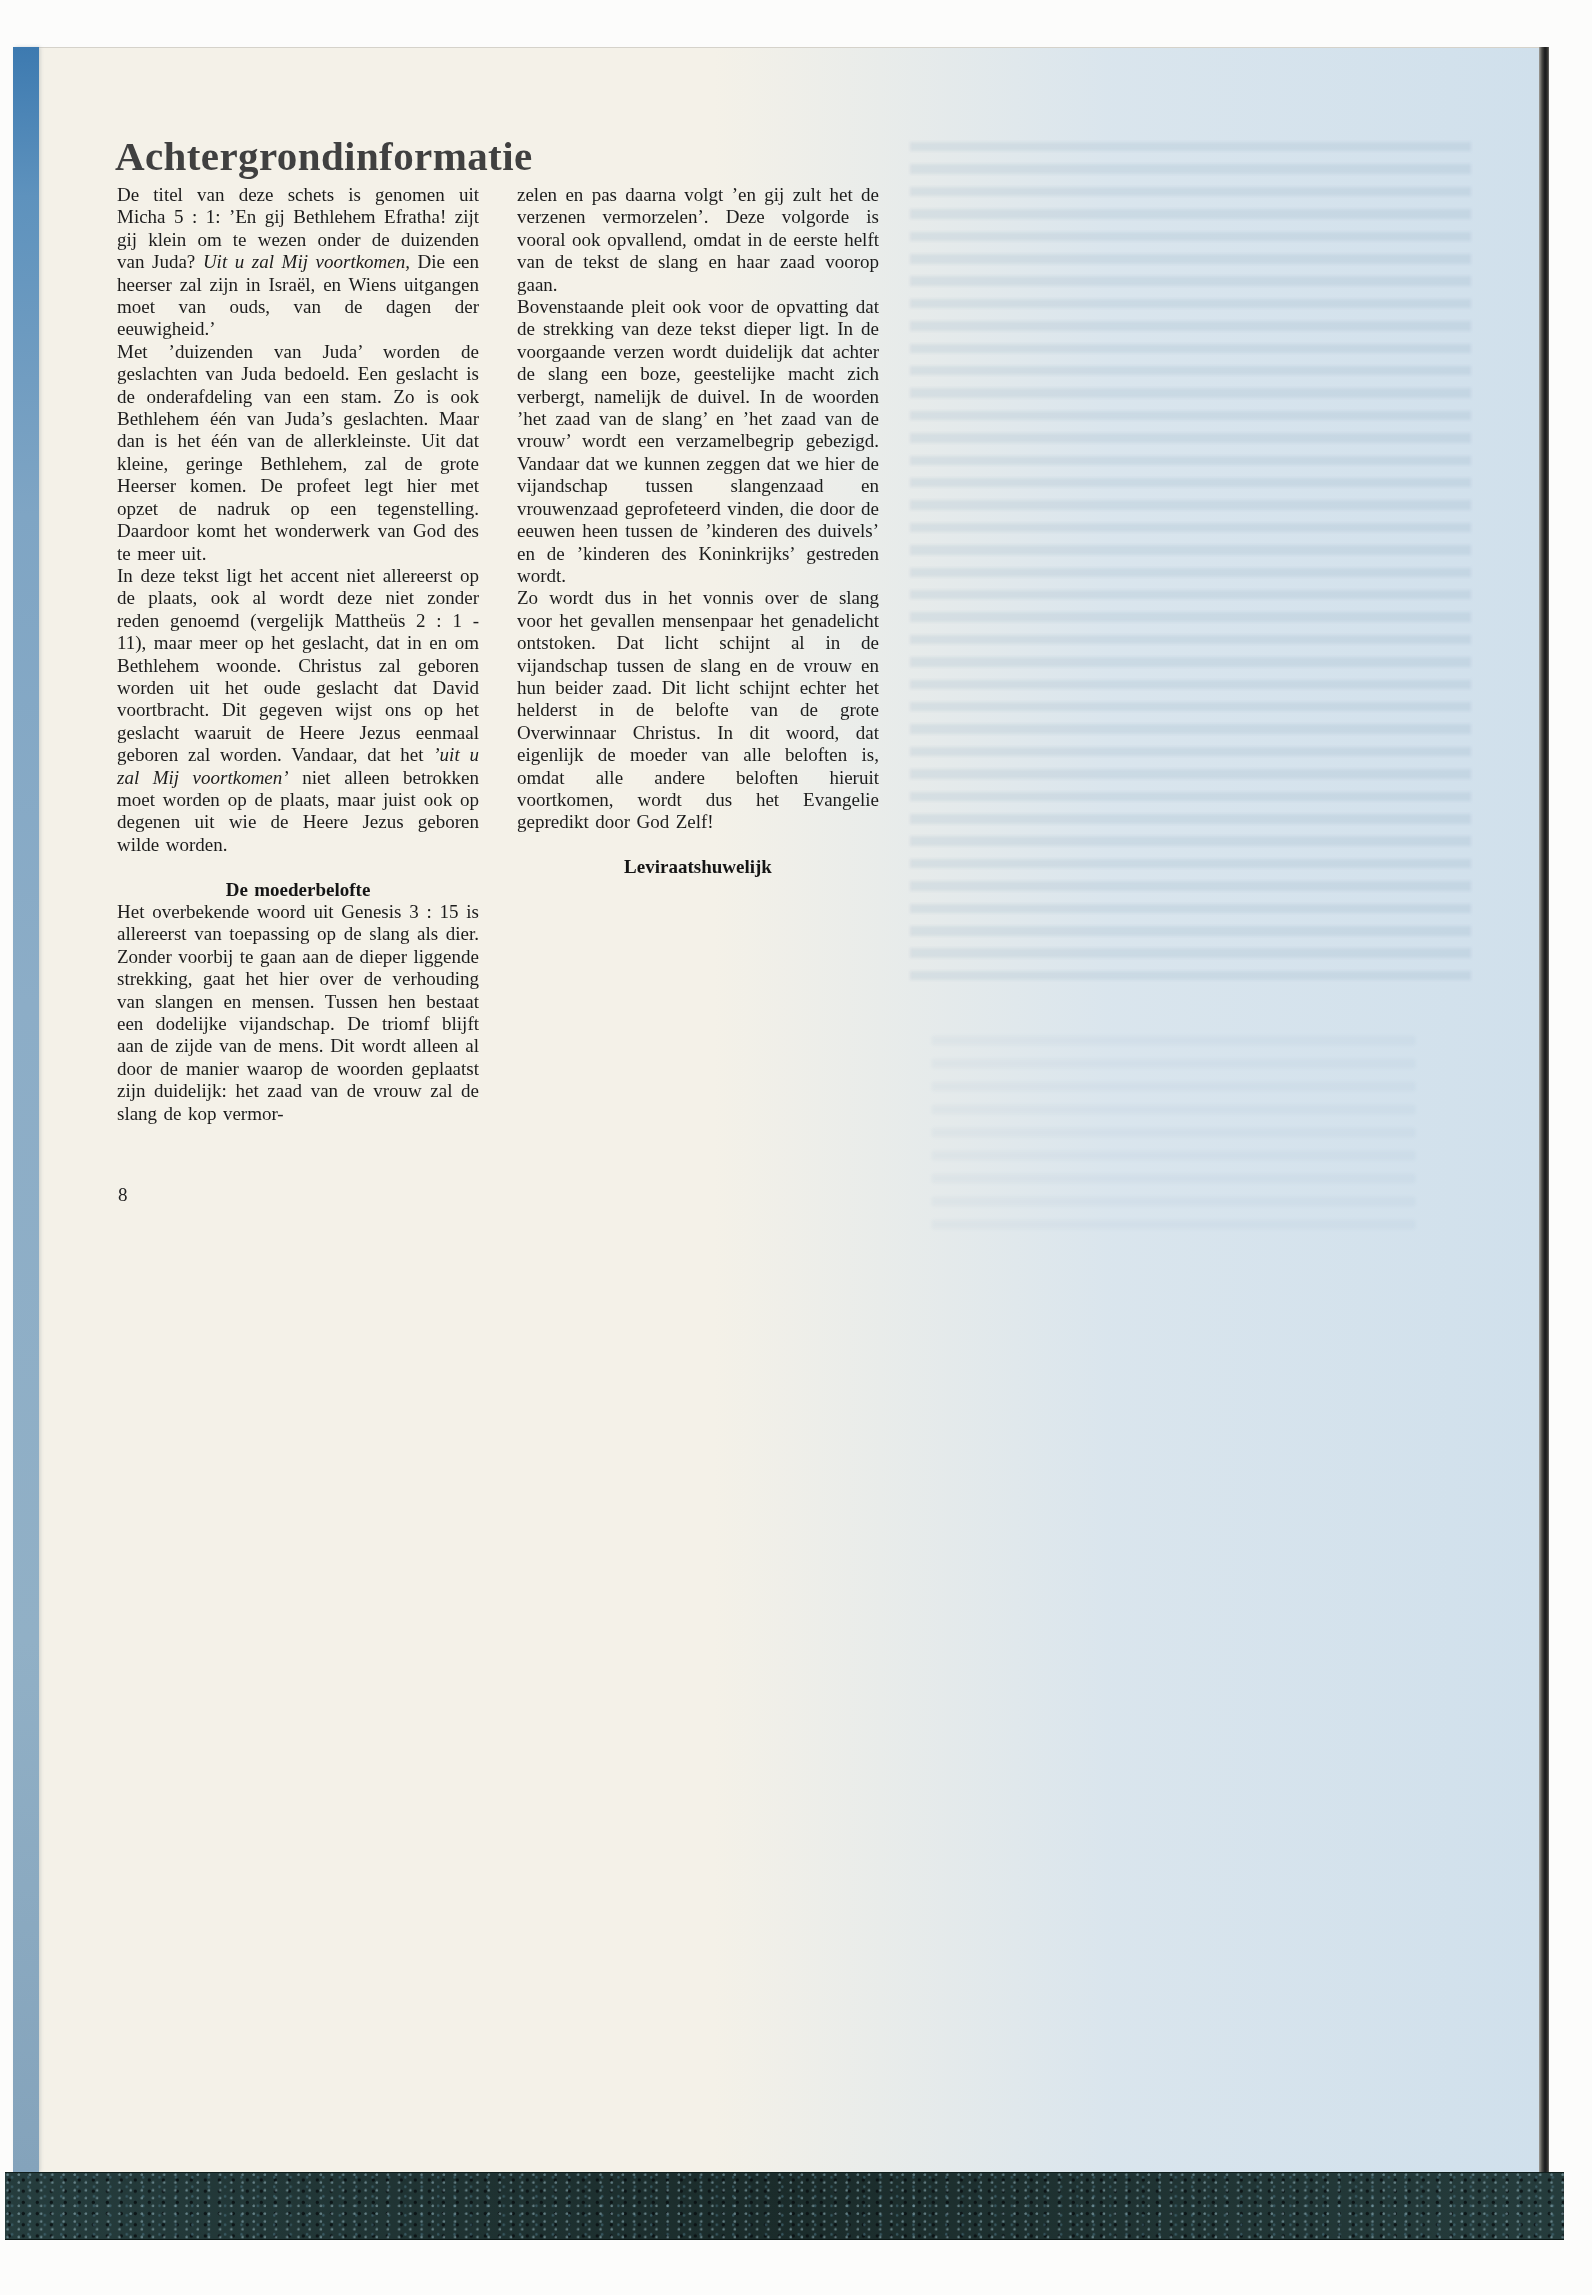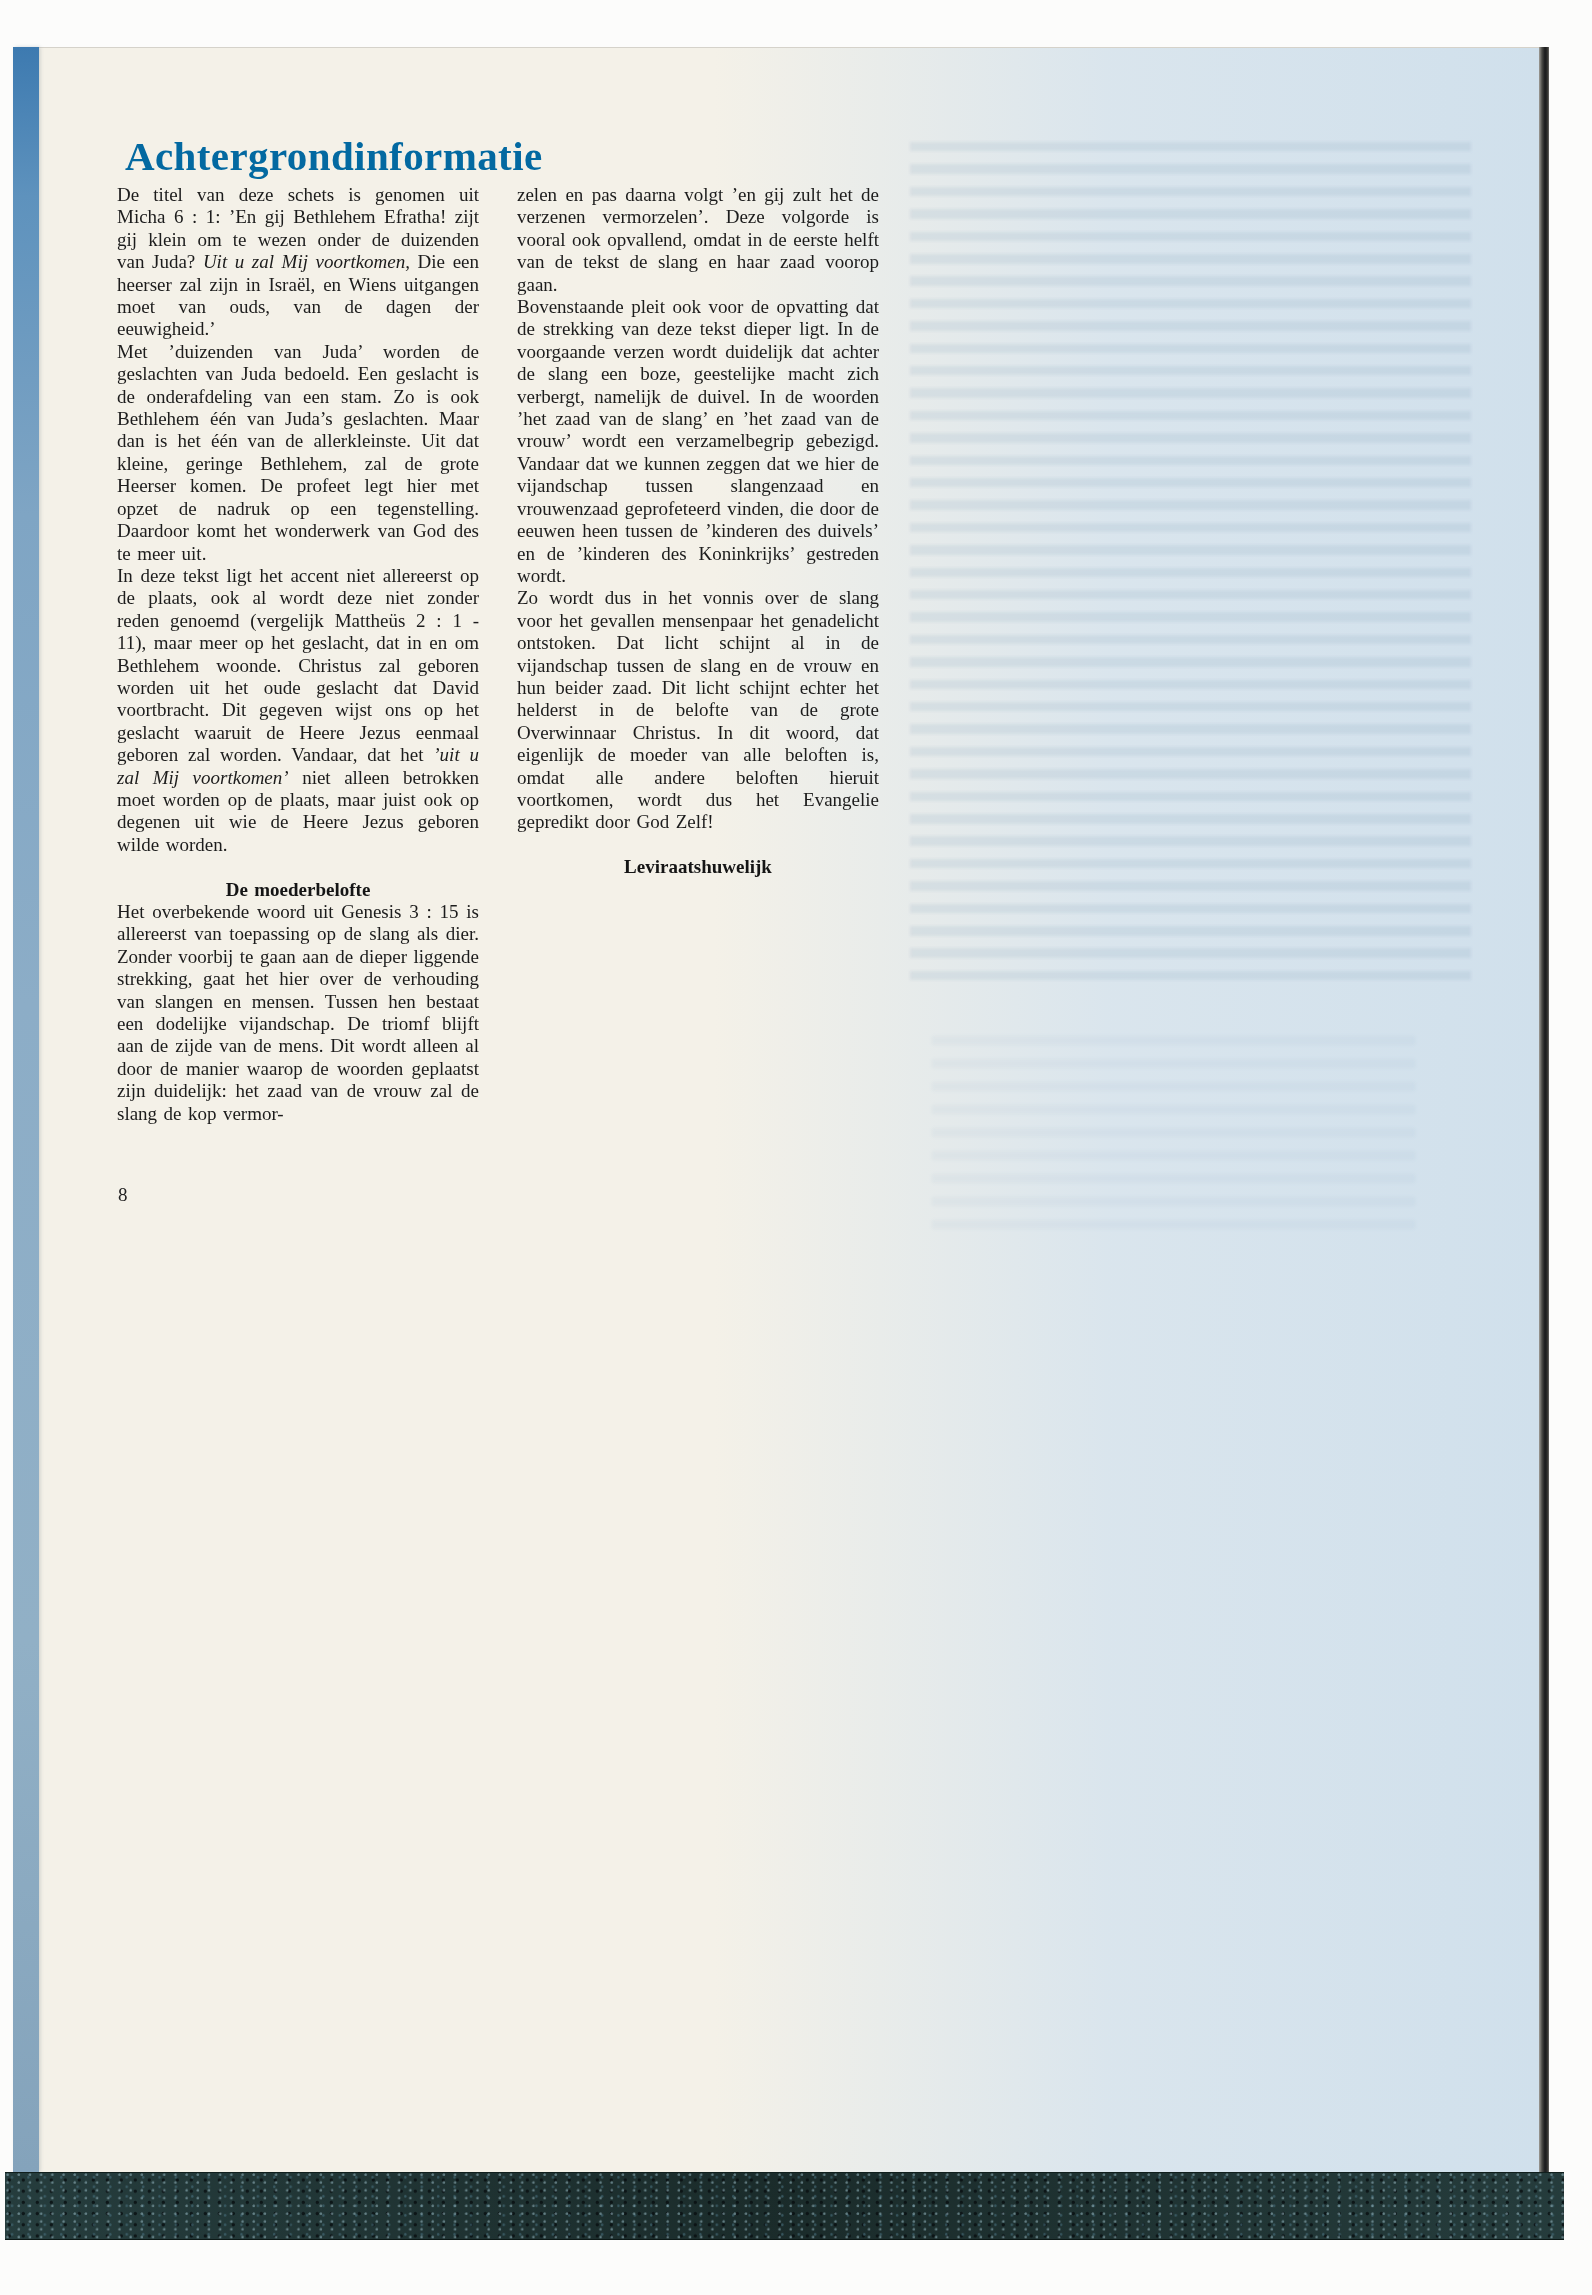--- a/index.html
+++ b/index.html
@@ -99,27 +99,27 @@
       radial-gradient(circle at 2.6px 1.7px, rgba(152,186,196,0.55) 0.9px, transparent 1.7px),
       radial-gradient(circle at 7px 4.3px, rgba(72,112,126,0.60) 0.9px, transparent 1.7px),
       radial-gradient(circle at 4.3px 7px, rgba(8,14,16,0.80) 1.2px, transparent 2.1px),
       linear-gradient(90deg, rgba(40,66,70,0.5), rgba(14,26,28,0.4) 50%, rgba(40,66,70,0.45));
     background-size: 11.2px 7.8px, 16.4px 9.5px, 14px 11.2px, 100% 100%;
   }
 
   
   .title {
     position: absolute;
-    left: 125px;
+    left: 115px;
     top: 107px;
     font-size: 41px;
     line-height: 45px;
     font-weight: 700;
     letter-spacing: 0.4px;
-    color: #0369a1;
+    color: #404040;
   }
 
   .col {
     position: absolute;
     top: 184px;
     width: 362px;
     font-size: 19px;
     line-height: 22.4px;
     text-align: justify;
     color: #1c1c1c;
@@ -155,21 +155,21 @@
   <div class="page"></div>
   <div class="stripe"></div>
   <div class="ghost"></div>
   <div class="ghost2"></div>
   <div class="edge"></div>
   <div class="cloth"></div>
 
   <h1 class="title">Achtergrondinformatie</h1>
 
   <div class="col col-left">
-    <p><span>De titel van deze schets is genomen uit Micha 6 : 1: ’En gij Bethlehem Efratha! zijt gij klein om te wezen onder de duizenden van Juda? </span><span class="it">Uit u zal Mij voortkomen,</span><span> Die een heerser zal zijn in Israël, en Wiens uitgangen moet van ouds, van de dagen der eeuwigheid.’</span></p>
+    <p><span>De titel van deze schets is genomen uit Micha 5 : 1: ’En gij Bethlehem Efratha! zijt gij klein om te wezen onder de duizenden van Juda? </span><span class="it">Uit u zal Mij voortkomen,</span><span> Die een heerser zal zijn in Israël, en Wiens uitgangen moet van ouds, van de dagen der eeuwigheid.’</span></p>
     <p>Met ’duizenden van Juda’ worden de geslachten van Juda bedoeld. Een geslacht is de onderafdeling van een stam. Zo is ook Bethlehem één van Juda’s geslachten. Maar dan is het één van de allerkleinste. Uit dat kleine, geringe Bethlehem, zal de grote Heerser komen. De profeet legt hier met opzet de nadruk op een tegenstelling. Daardoor komt het wonderwerk van God des te meer uit.</p>
     <p><span>In deze tekst ligt het accent niet allereerst op de plaats, ook al wordt deze niet zonder reden genoemd (vergelijk Mattheüs 2 : 1 - 11), maar meer op het geslacht, dat in en om Bethlehem woonde. Christus zal geboren worden uit het oude geslacht dat David voortbracht. Dit gegeven wijst ons op het geslacht waaruit de Heere Jezus eenmaal geboren zal worden. Vandaar, dat het </span><span class="it">’uit u zal Mij voortkomen’</span><span> niet alleen betrokken moet worden op de plaats, maar juist ook op degenen uit wie de Heere Jezus geboren wilde worden.</span></p>
     <h2>De moederbelofte</h2>
     <p>Het overbekende woord uit Genesis 3 : 15 is allereerst van toepassing op de slang als dier. Zonder voorbij te gaan aan de dieper liggende strekking, gaat het hier over de verhouding van slangen en mensen. Tussen hen bestaat een dodelijke vijandschap. De triomf blijft aan de zijde van de mens. Dit wordt alleen al door de manier waarop de woorden geplaatst zijn duidelijk: het zaad van de vrouw zal de slang de kop vermor-</p>
   </div>
 
   <div class="col col-right">
     <p>zelen en pas daarna volgt ’en gij zult het de verzenen vermorzelen’. Deze volgorde is vooral ook opvallend, omdat in de eerste helft van de tekst de slang en haar zaad voorop gaan.</p>
     <p>Bovenstaande pleit ook voor de opvatting dat de strekking van deze tekst dieper ligt. In de voorgaande verzen wordt duidelijk dat achter de slang een boze, geestelijke macht zich verbergt, namelijk de duivel. In de woorden ’het zaad van de slang’ en ’het zaad van de vrouw’ wordt een verzamelbegrip gebezigd. Vandaar dat we kunnen zeggen dat we hier de vijandschap tussen slangenzaad en vrouwenzaad geprofeteerd vinden, die door de eeuwen heen tussen de ’kinderen des duivels’ en de ’kinderen des Koninkrijks’ gestreden wordt.</p>
     <p>Zo wordt dus in het vonnis over de slang voor het gevallen mensenpaar het genadelicht ontstoken. Dat licht schijnt al in de vijandschap tussen de slang en de vrouw en hun beider zaad. Dit licht schijnt echter het helderst in de belofte van de grote Overwinnaar Christus. In dit woord, dat eigenlijk de moeder van alle beloften is, omdat alle andere beloften hieruit voortkomen, wordt dus het Evangelie gepredikt door God Zelf!</p>

